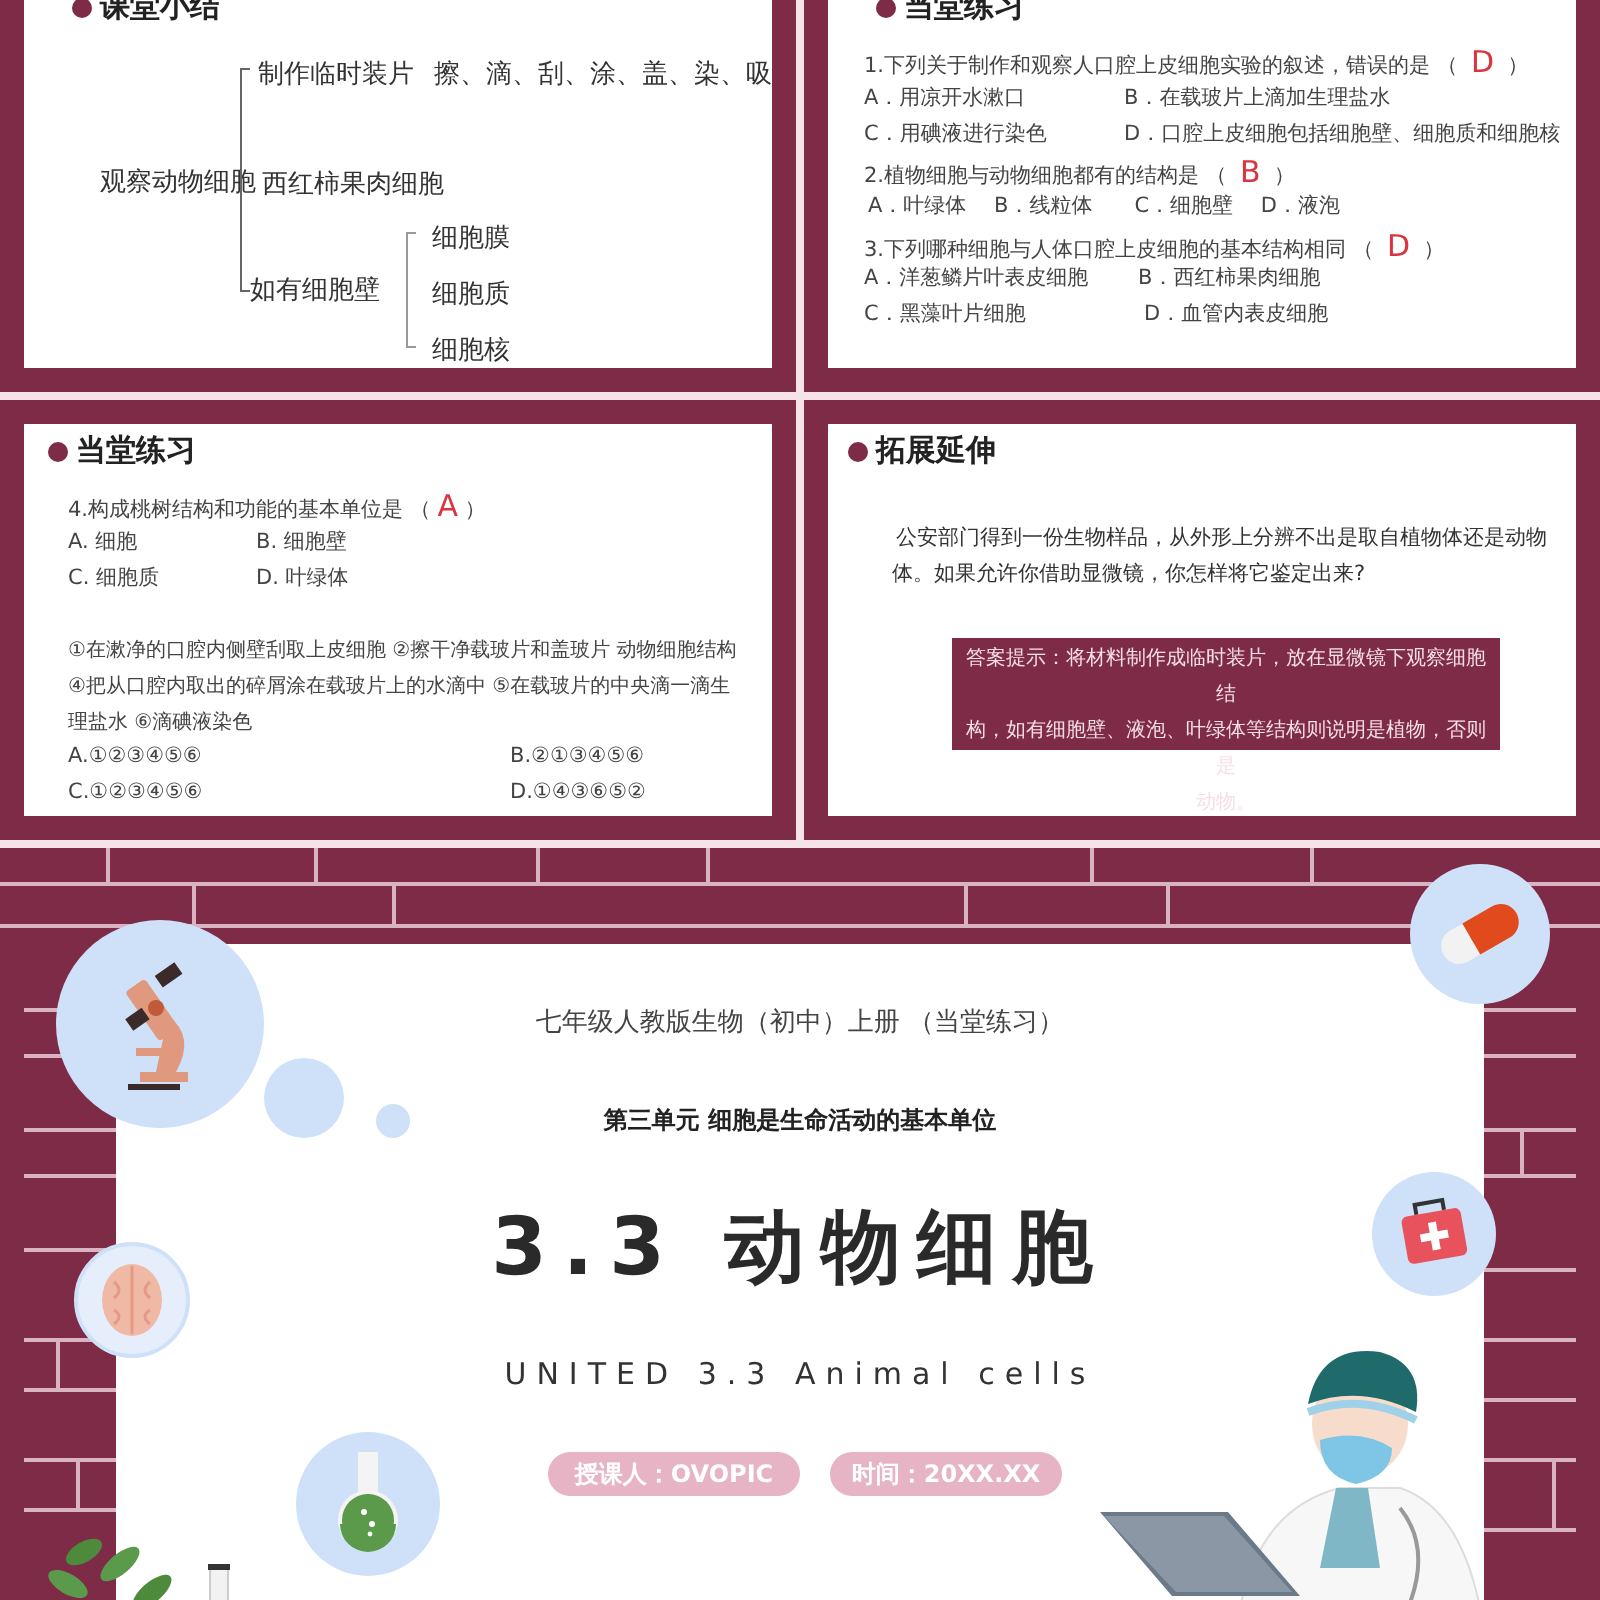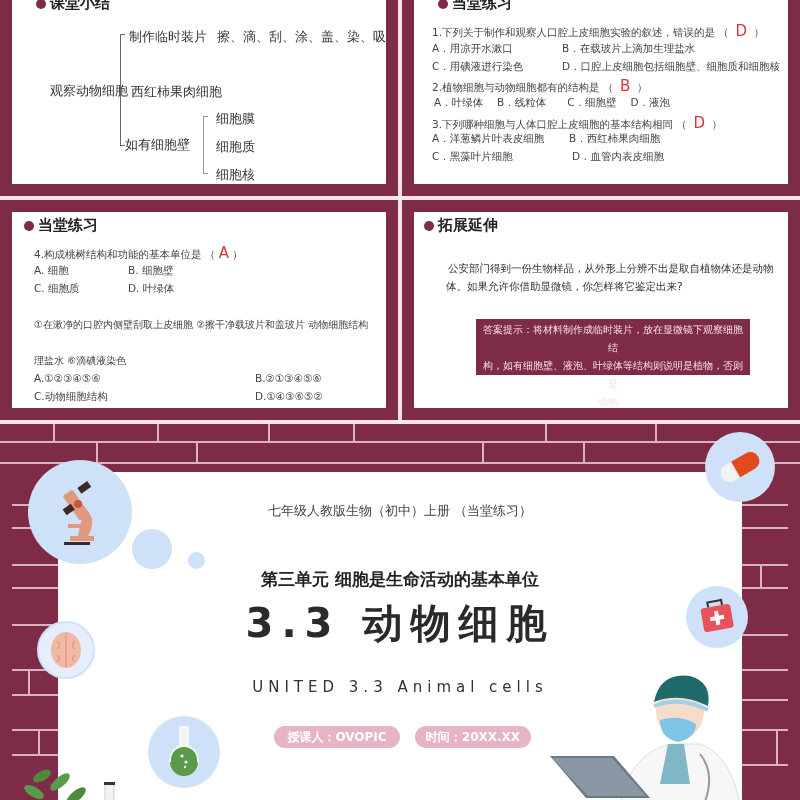--- a/index.html
+++ b/index.html
@@ -81,24 +81,25 @@
     <div class="sec-title" style="top:4px;left:12px;">
         <span class="dot"></span>
         <span>当堂练习</span>
       </div>
     <div class="t" style="left:22px;top:32px;"><span>4.构成桃树结构和功能的基本单位是 （</span>&nbsp;<span class="ans">A</span>&nbsp;<span>）</span></div>
     <div class="t" style="left:22px;top:52px;">A. 细胞</div>
     <div class="t" style="left:116px;top:52px;">B. 细胞壁</div>
     <div class="t" style="left:22px;top:70px;">C. 细胞质</div>
     <div class="t" style="left:116px;top:70px;">D. 叶绿体</div>
     <div class="t" style="left:22px;top:106px;font-size:10px;">①在漱净的口腔内侧壁刮取上皮细胞 ②擦干净载玻片和盖玻片 动物细胞结构</div>
+    <div class="t" style="left:22px;top:124px;font-size:10px;">④把从口腔内取出的碎屑涂在载玻片上的水滴中 ⑤在载玻片的中央滴一滴生</div>
     <div class="t" style="left:22px;top:142px;font-size:10px;">理盐水 ⑥滴碘液染色</div>
     <div class="t" style="left:22px;top:160px;">A.①②③④⑤⑥</div>
     <div class="t" style="left:243px;top:160px;">B.②①③④⑤⑥</div>
-    <div class="t" style="left:22px;top:178px;">C.动物细胞结构</div>
+    <div class="t" style="left:22px;top:178px;">C.①②③④⑤⑥</div>
     <div class="t" style="left:243px;top:178px;">D.①④③⑥⑤②</div>
   </div>
 </div>
 
 <div class="panel p-br">
   <div class="panel-inner">
     <div class="sec-title" style="top:4px;left:10px;">
         <span class="dot"></span>
         <span>拓展延伸</span>
       </div>
@@ -207,21 +208,21 @@
     <ellipse cx="40" cy="18" rx="12" ry="5" fill="#5a9a4a" transform="rotate(-40 40 18)"></ellipse>
     <ellipse cx="14" cy="28" rx="11" ry="5" fill="#5a9a4a" transform="rotate(30 14 28)"></ellipse>
     <ellipse cx="56" cy="32" rx="12" ry="5" fill="#4d8a3b" transform="rotate(-40 56 32)"></ellipse>
   </svg>
   <svg style="position:absolute;left:100px;top:356px;" width="20" height="22">
     <rect x="5" y="4" width="9" height="18" fill="#f2f2f2" stroke="#ccc"></rect>
     <rect x="4" y="2" width="11" height="3" fill="#333"></rect>
   </svg>
 
   <div class="sub" style="top:78px;font-size:13px;color:#444;">七年级人教版生物（初中）上册 （当堂练习）</div>
-  <div class="sub" style="top:144px;font-size:17px;font-weight:bold;color:#222;">第三单元  细胞是生命活动的基本单位</div>
+  <div class="sub" style="top:128px;font-size:12px;font-weight:bold;color:#222;">第三单元  细胞是生命活动的基本单位</div>
   <div class="sub" style="top:172px;font-size:40px;font-weight:bold;color:#2a2a2a;letter-spacing:8px;">3.3  动物细胞</div>
   <div class="sub" style="top:254px;font-size:15px;color:#333;letter-spacing:5px;">UNITED 3.3   Animal cells</div>
   <div class="pill" style="left:274px;width:126px;">授课人：OVOPIC</div>
   <div class="pill" style="left:415px;width:116px;">时间：20XX.XX</div>
 
   <svg style="position:absolute;left:550px;top:240px;" width="200" height="140">
     <path d="M120 80 q-40 10 -50 60 h120 q-10 -50 -40 -60 z" fill="#f7f7f7" stroke="#ddd"></path>
     <path d="M118 80 l-8 40 h30 l-6 -40 z" fill="#7fb7c7"></path>
     <ellipse cx="130" cy="48" rx="24" ry="26" fill="#f7dccb"></ellipse>
     <path d="M104 38 q6 -30 36 -26 q22 6 18 30 q-28 -14 -54 -4 z" fill="#1f6a6a"></path>

